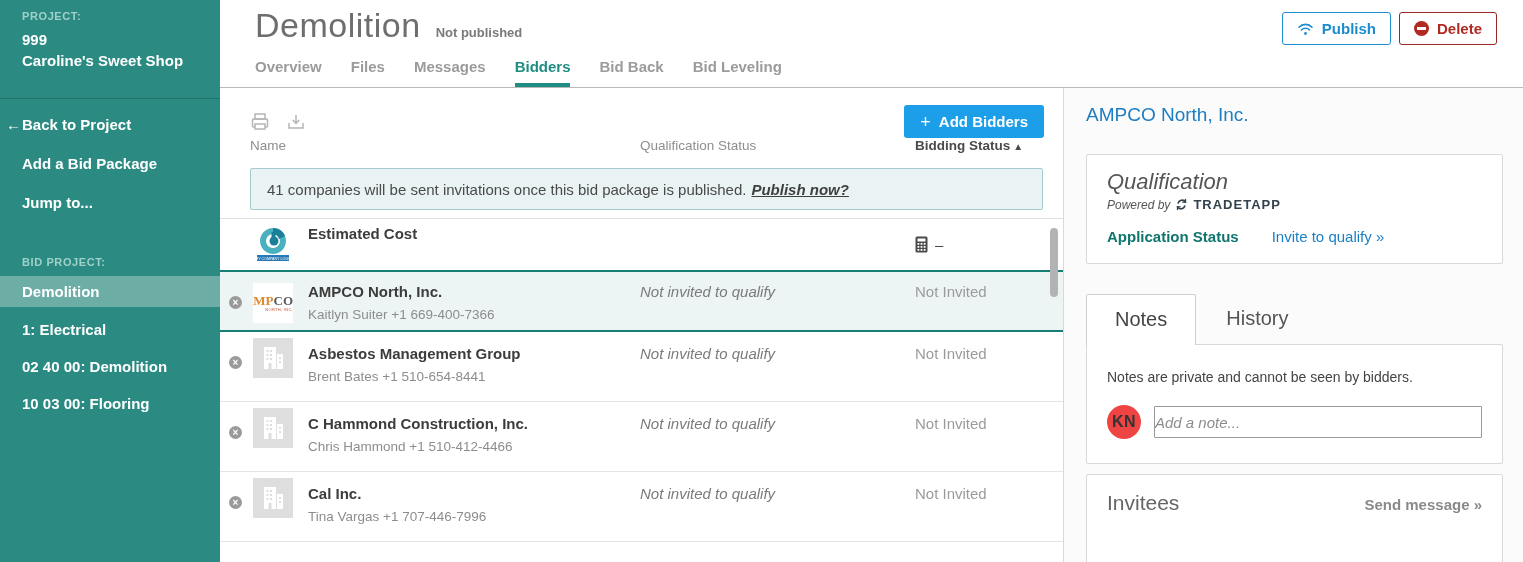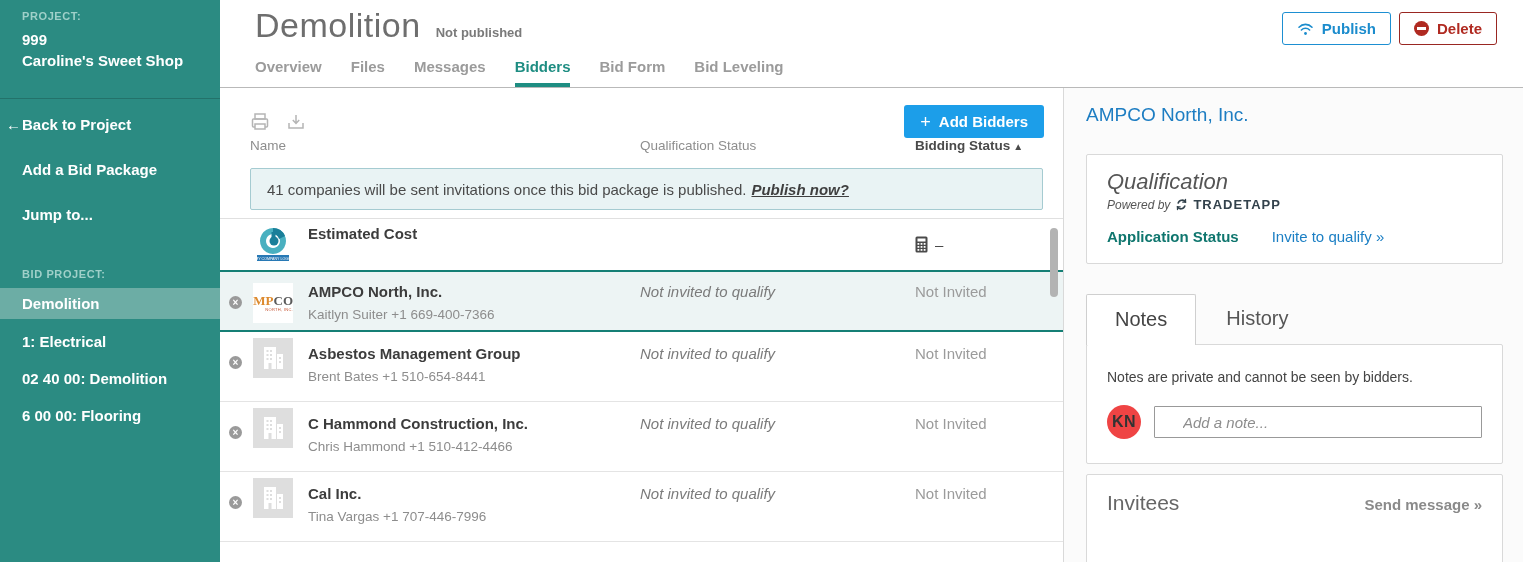--- a/index.html
+++ b/index.html
@@ -19,21 +19,21 @@
   .side-label {
     font-size:11px; letter-spacing:.6px; color:#9fd0c9;
     padding:0 0 0 22px; font-weight:bold;
   }
   .side-project-label { padding-top:10px; }
   .side-text { padding:0 12px 0 22px; line-height:21px; }
   .side-divider { border-top:1px solid rgba(0,0,0,.18); margin-top:27px; }
   .side-link { padding:0 12px 0 22px; cursor:pointer; }
   .back-link { margin-top:17px; position:relative; }
   .back-arrow { position:absolute; left:6px; top:0; font-weight:normal; }
-  .side-gap28 { margin-top:28px; }
+  .side-gap28 { margin-top:22px; }
   .side-pkg-label { margin-top:45px; }
   .pkg-item { padding:6px 12px 6px 22px; margin-top:8px; cursor:pointer; }
   .pkg-item.active { background:#6cada5; padding-top:7px; padding-bottom:7px; }
 
   
   .main { flex:1; display:flex; flex-direction:column; position:relative; }
   .main-header {
     height:88px; min-height:88px; background:#fff; position:relative;
     border-bottom:1px solid #b9b9b9;
   }
@@ -153,21 +153,21 @@
   .notes-privacy { font-size:14px; color:#444; }
   .note-input-row { display:flex; align-items:center; margin-top:20px; gap:13px; }
   .avatar {
     width:34px; height:34px; min-width:34px; border-radius:50%; background:#ef4444;
     color:#333; font-size:16px; font-weight:bold;
     display:flex; align-items:center; justify-content:center; letter-spacing:.5px;
   }
   .note-input {
     flex:1; height:32px; border:1px solid #999; border-radius:1px;
     font-family:"Liberation Sans",sans-serif; font-size:15px; font-style:italic;
-    padding:0 28px; color:#444; background:#fff;
+    padding:0 0; color:#444; background:#fff;
   }
   .note-input::placeholder { color:#8d8d8d; font-style:italic; }
   .invitees-card { margin-top:10px; height:90px; padding:16px 20px; display:flex; justify-content:space-between; align-items:flex-start; }
   .invitees-title { font-size:21px; font-weight:400; color:#666; }
   .send-message-link { font-size:15px; font-weight:bold; color:#8a8a8a; cursor:pointer; margin-top:5px; }
 
   svg { display:block; }
 </style>
 </head>
 <body>
@@ -182,36 +182,36 @@
     <div class="side-link back-link">
       <span class="back-arrow">←</span>
       <span>Back to Project</span>
     </div>
     <div class="side-link side-gap28">Add a Bid Package</div>
     <div class="side-link side-gap28">Jump to...</div>
     <div class="side-label side-pkg-label">BID PROJECT:</div>
     <div class="pkg-item active">Demolition</div>
     <div class="pkg-item">1: Electrical</div>
     <div class="pkg-item">02 40 00: Demolition</div>
-    <div class="pkg-item">6 00 00: Flooring</div>
+    <div class="pkg-item">10 03 00: Flooring</div>
   </nav>
 
   <div class="main">
 
     <div class="main-header">
       <div class="title-row">
         <span class="page-title">Demolition</span>
         <span class="page-status">Not published</span>
       </div>
       <div class="tabs">
         <div class="tab">Overview</div>
         <div class="tab">Files</div>
         <div class="tab">Messages</div>
         <div class="tab active">Bidders</div>
-        <div class="tab">Bid Form</div>
+        <div class="tab">Bid Back</div>
         <div class="tab">Bid Leveling</div>
       </div>
       <div class="header-actions">
         <button class="btn-outline btn-publish">
           <span>
             <svg width="17" height="14" viewBox="0 0 17 14" fill="none" stroke="#1b8ccd" stroke-width="1.6" stroke-linecap="round">
               <path d="M2 5.2 A 9 9 0 0 1 15 5.2"></path>
               <path d="M4.4 8 A 5.8 5.8 0 0 1 12.6 8"></path>
               <circle cx="8.5" cy="11.5" r="1.4" fill="#1b8ccd" stroke="none"></circle>
             </svg>

